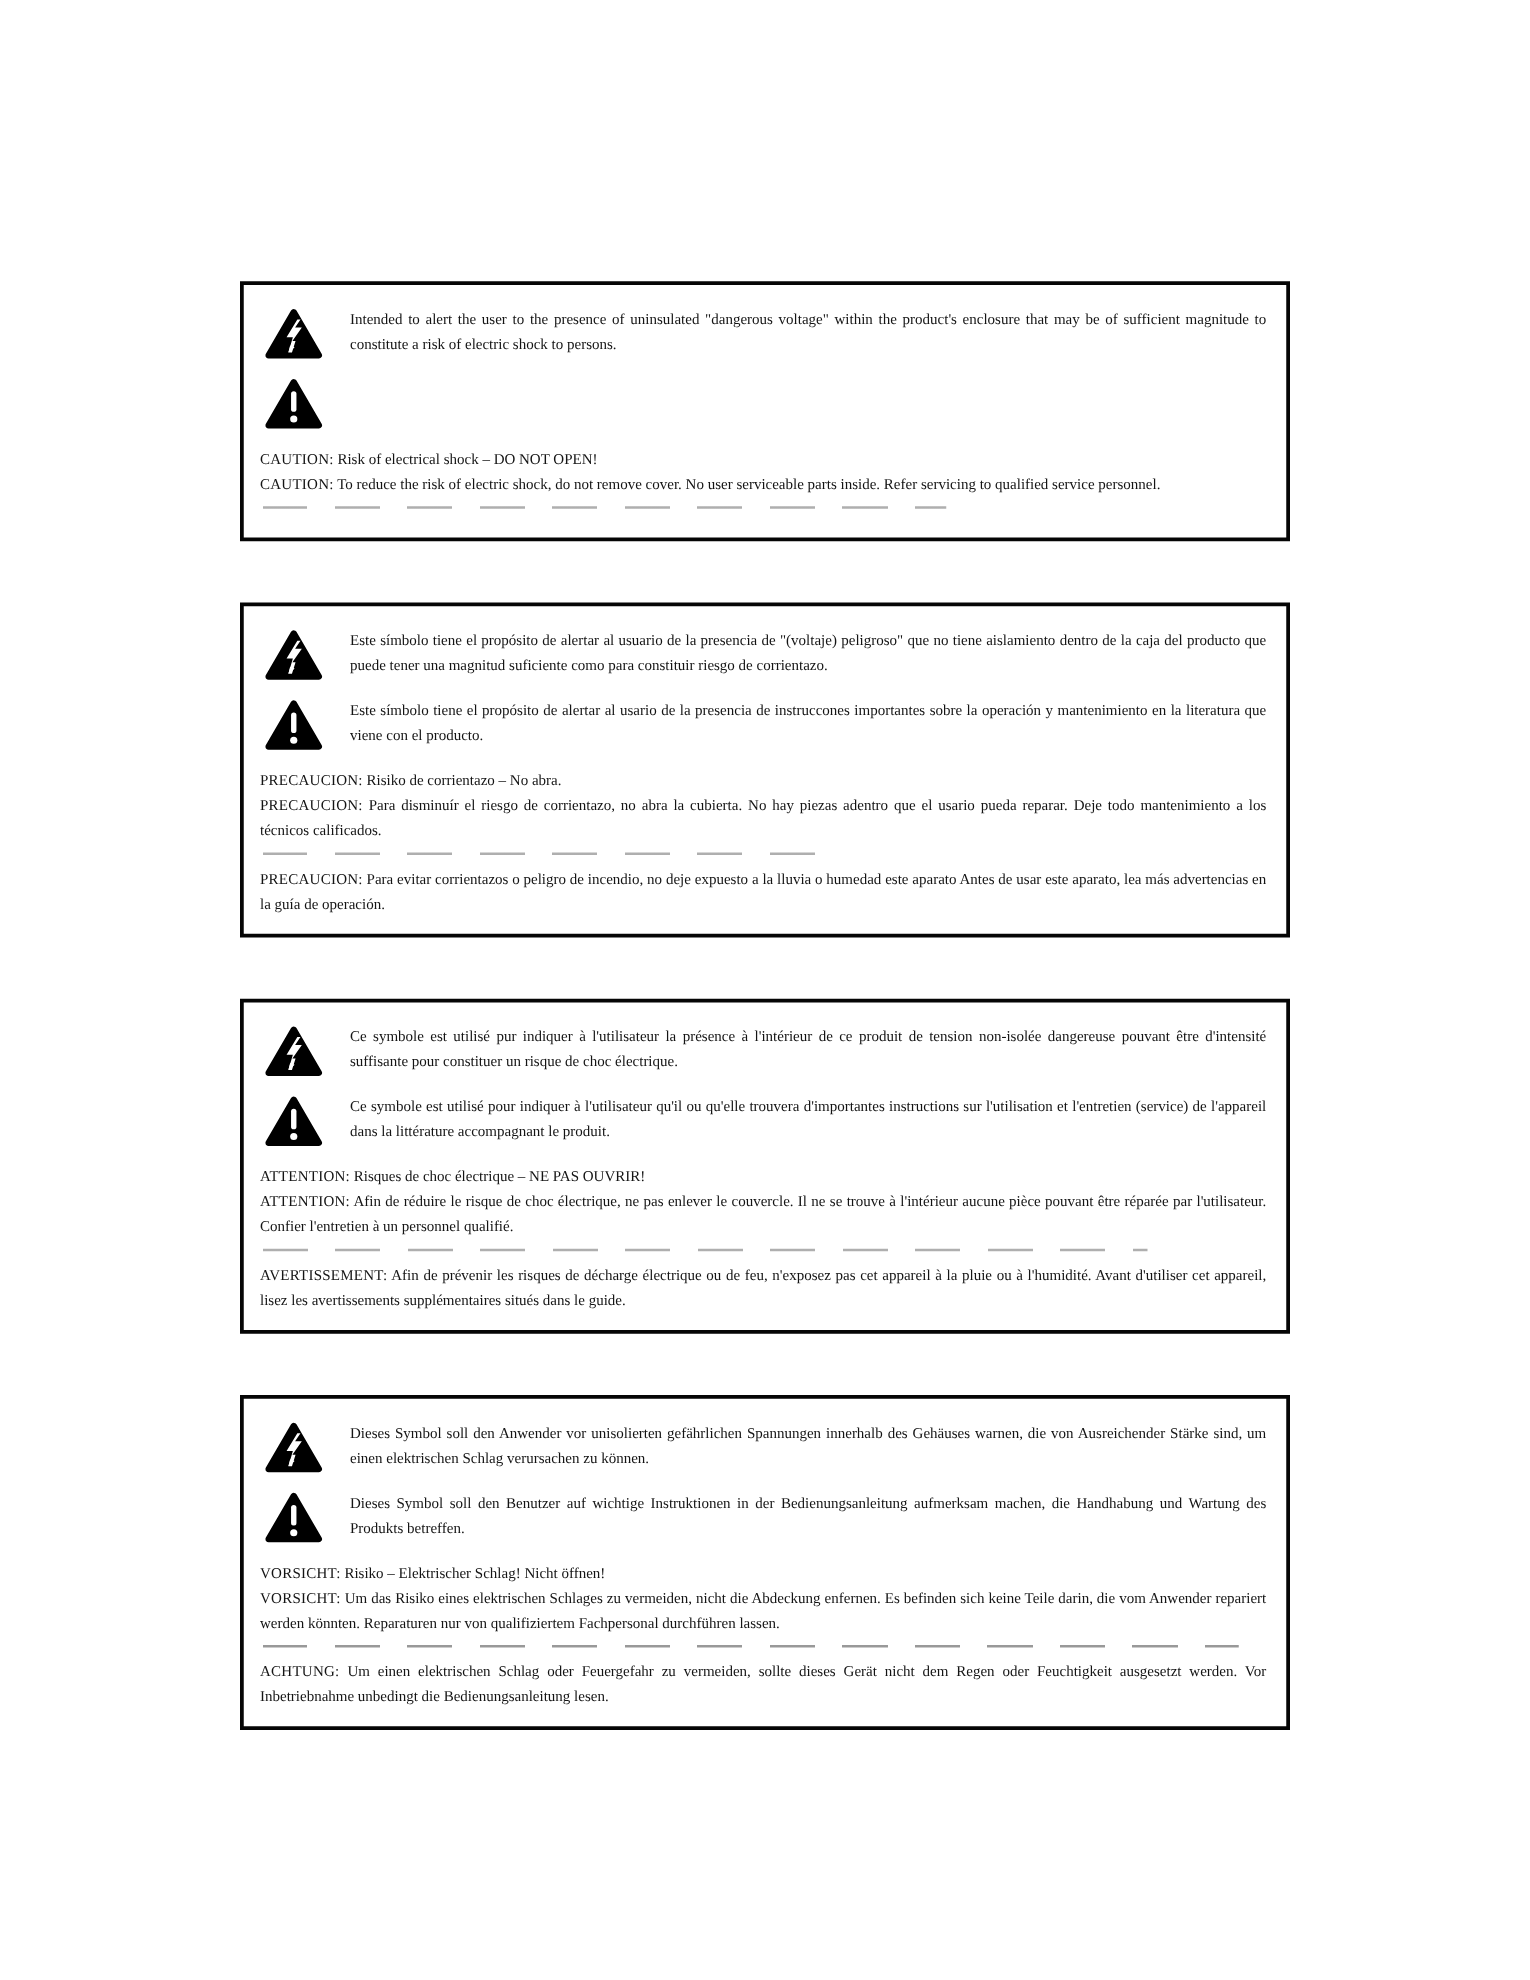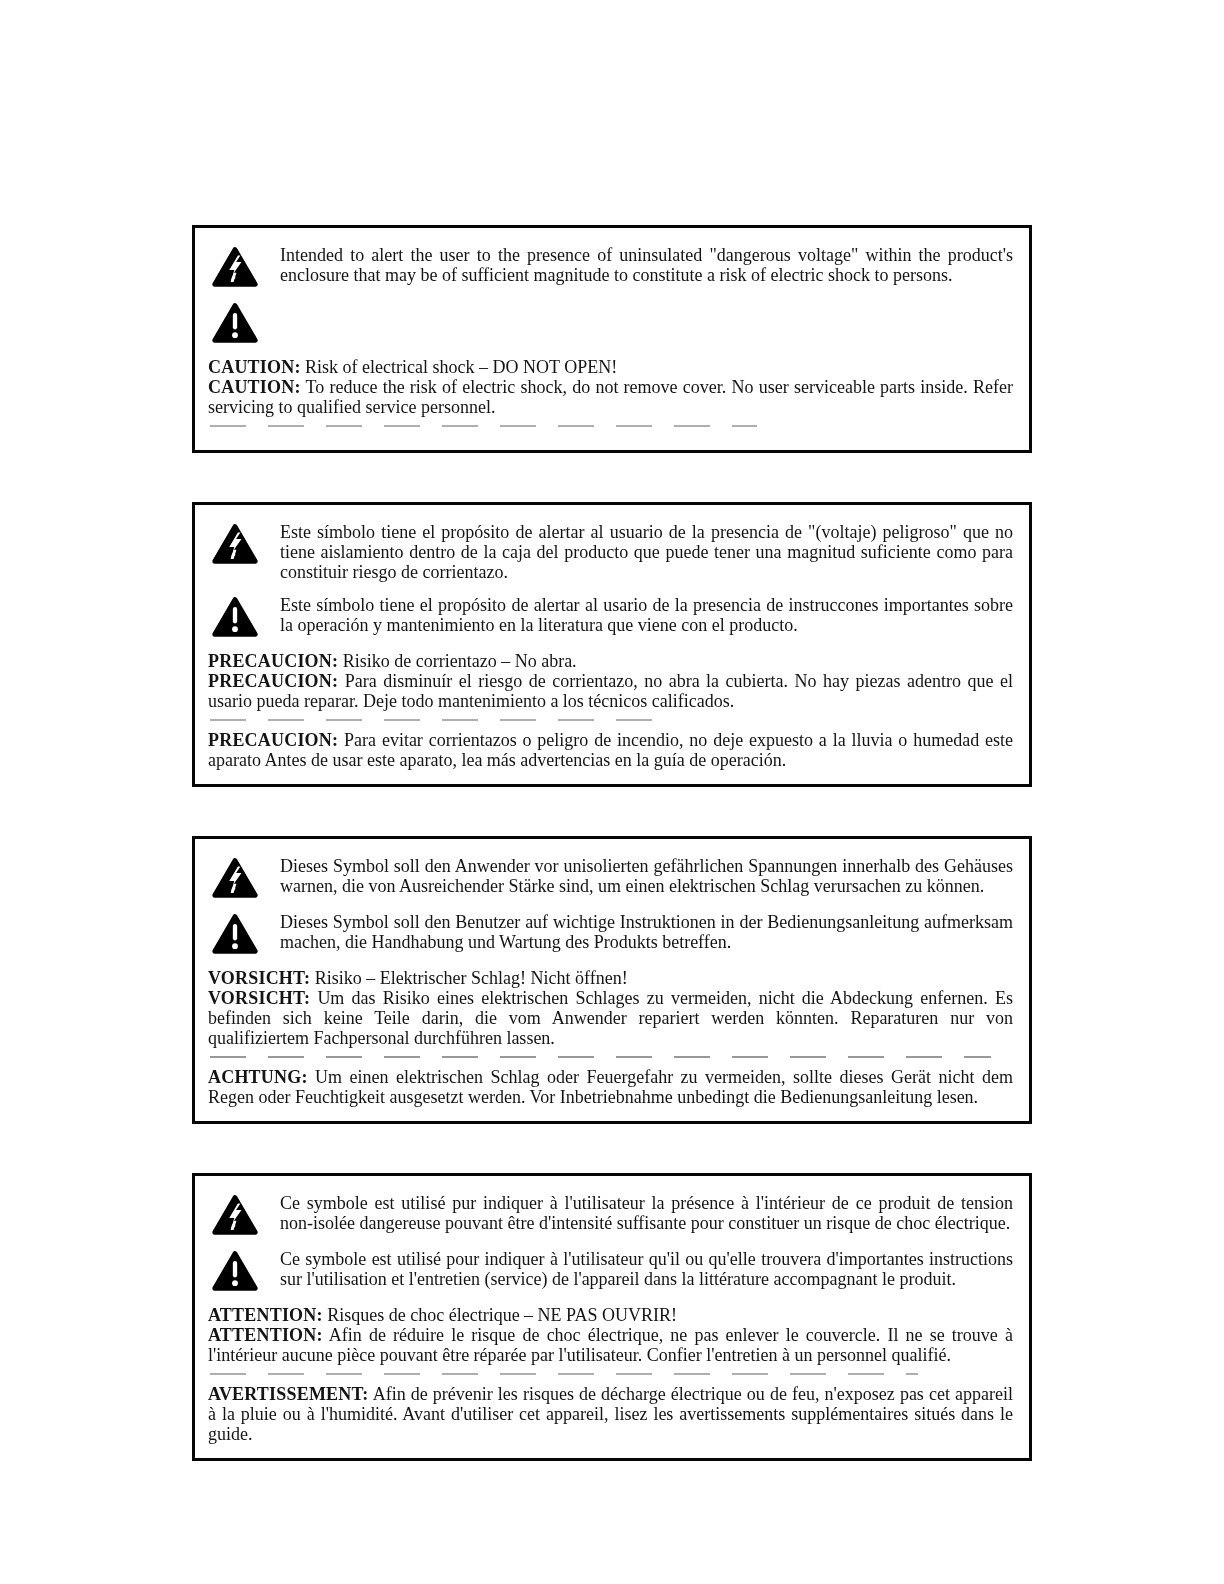--- a/index.html
+++ b/index.html
@@ -25,28 +25,28 @@
   }
   .sym-row {
     display:flex;
     align-items:flex-start;
     gap:21px;
     margin:5px 0 13px 0;
   }
   .sym-row .icon-cell { flex:0 0 47px; padding-left:4px; padding-top:1px; }
   .sym-row .icon-cell svg { display:block; }
   .txt, .body-p {
-    font-size:18px;
+    font-size:12px;
     line-height:20px;
     text-align:justify;
     margin:0;
   }
   .sym-row .txt { flex:1; }
   .cautions { margin-top:2px; }
-  .body-p b, .txt b { font-weight:bold; letter-spacing:0.2px; }
+  .body-p b, .txt b { font-weight:normal; letter-spacing:0.2px; }
   .divider {
     height:2px;
     margin:8px 0 9px 2px;
     background:repeating-linear-gradient(90deg,#6d6d6d 0 36px,transparent 36px 58px);
     opacity:0.55;
     width:68%;
   }
   .wbox.box-3 .divider { width:97%; opacity:0.7; }
   .wbox.box-1 .divider { width:56%; }
   .wbox.box-2 .divider { width:88%; }
@@ -113,20 +113,45 @@
         <p class="txt">Este símbolo tiene el propósito de alertar al usario de la presencia de instruccones importantes sobre la operación y mantenimiento en la literatura que viene con el producto.</p>
       </div>
       <div class="cautions">
         <p class="body-p"><b>PRECAUCION:</b> <span>Risiko de corrientazo – No abra.</span></p>
         <p class="body-p"><b>PRECAUCION:</b> <span>Para disminuír el riesgo de corrientazo, no abra la cubierta. No hay piezas adentro que el usario pueda reparar. Deje todo mantenimiento a los técnicos calificados.</span></p>
       </div>
       <div class="divider"></div>
       <p class="body-p"><b>PRECAUCION:</b> <span>Para evitar corrientazos o peligro de incendio, no deje expuesto a la lluvia o humedad este aparato Antes de usar este aparato, lea más advertencias en la guía de operación.</span></p>
     </div>
 
+    <div class="wbox box-2">
+      <div class="sym-row">
+        <span class="icon-cell">
+          <svg width="46" height="42" viewBox="0 0 64 58">
+              <use href="#tri-bolt"></use>
+            </svg>
+        </span>
+        <p class="txt">Ce symbole est utilisé pur indiquer à l'utilisateur la présence à l'intérieur de ce produit de tension non-isolée dangereuse pouvant être d'intensité suffisante pour constituer un risque de choc électrique.</p>
+      </div>
+      <div class="sym-row">
+        <span class="icon-cell">
+          <svg width="46" height="42" viewBox="0 0 64 58">
+              <use href="#tri-excl"></use>
+            </svg>
+        </span>
+        <p class="txt">Ce symbole est utilisé pour indiquer à l'utilisateur qu'il ou qu'elle trouvera d'importantes instructions sur l'utilisation et l'entretien (service) de l'appareil dans la littérature accompagnant le produit.</p>
+      </div>
+      <div class="cautions">
+        <p class="body-p"><b>ATTENTION:</b> <span>Risques de choc électrique – NE PAS OUVRIR!</span></p>
+        <p class="body-p"><b>ATTENTION:</b> <span>Afin de réduire le risque de choc électrique, ne pas enlever le couvercle. Il ne se trouve à l'intérieur aucune pièce pouvant être réparée par l'utilisateur. Confier l'entretien à un personnel qualifié.</span></p>
+      </div>
+      <div class="divider"></div>
+      <p class="body-p"><b>AVERTISSEMENT:</b> <span>Afin de prévenir les risques de décharge électrique ou de feu, n'exposez pas cet appareil à la pluie ou à l'humidité. Avant d'utiliser cet appareil, lisez les avertissements supplémentaires situés dans le guide.</span></p>
+    </div>
+
     <div class="wbox box-3">
       <div class="sym-row">
         <span class="icon-cell">
           <svg width="46" height="42" viewBox="0 0 64 58">
               <use href="#tri-bolt"></use>
             </svg>
         </span>
         <p class="txt">Dieses Symbol soll den Anwender vor unisolierten gefährlichen Spannungen innerhalb des Gehäuses warnen, die von Ausreichender Stärke sind, um einen elektrischen Schlag verursachen zu können.</p>
       </div>
       <div class="sym-row">
@@ -138,39 +163,14 @@
         <p class="txt">Dieses Symbol soll den Benutzer auf wichtige Instruktionen in der Bedienungsanleitung aufmerksam machen, die Handhabung und Wartung des Produkts betreffen.</p>
       </div>
       <div class="cautions">
         <p class="body-p"><b>VORSICHT:</b> <span>Risiko – Elektrischer Schlag! Nicht öffnen!</span></p>
         <p class="body-p"><b>VORSICHT:</b> <span>Um das Risiko eines elektrischen Schlages zu vermeiden, nicht die Abdeckung enfernen. Es befinden sich keine Teile darin, die vom Anwender repariert werden könnten. Reparaturen nur von qualifiziertem Fachpersonal durchführen lassen.</span></p>
       </div>
       <div class="divider"></div>
       <p class="body-p"><b>ACHTUNG:</b> <span>Um einen elektrischen Schlag oder Feuergefahr zu vermeiden, sollte dieses Gerät nicht dem Regen oder Feuchtigkeit ausgesetzt werden. Vor Inbetriebnahme unbedingt die Bedienungsanleitung lesen.</span></p>
     </div>
 
-    <div class="wbox box-2">
-      <div class="sym-row">
-        <span class="icon-cell">
-          <svg width="46" height="42" viewBox="0 0 64 58">
-              <use href="#tri-bolt"></use>
-            </svg>
-        </span>
-        <p class="txt">Ce symbole est utilisé pur indiquer à l'utilisateur la présence à l'intérieur de ce produit de tension non-isolée dangereuse pouvant être d'intensité suffisante pour constituer un risque de choc électrique.</p>
-      </div>
-      <div class="sym-row">
-        <span class="icon-cell">
-          <svg width="46" height="42" viewBox="0 0 64 58">
-              <use href="#tri-excl"></use>
-            </svg>
-        </span>
-        <p class="txt">Ce symbole est utilisé pour indiquer à l'utilisateur qu'il ou qu'elle trouvera d'importantes instructions sur l'utilisation et l'entretien (service) de l'appareil dans la littérature accompagnant le produit.</p>
-      </div>
-      <div class="cautions">
-        <p class="body-p"><b>ATTENTION:</b> <span>Risques de choc électrique – NE PAS OUVRIR!</span></p>
-        <p class="body-p"><b>ATTENTION:</b> <span>Afin de réduire le risque de choc électrique, ne pas enlever le couvercle. Il ne se trouve à l'intérieur aucune pièce pouvant être réparée par l'utilisateur. Confier l'entretien à un personnel qualifié.</span></p>
-      </div>
-      <div class="divider"></div>
-      <p class="body-p"><b>AVERTISSEMENT:</b> <span>Afin de prévenir les risques de décharge électrique ou de feu, n'exposez pas cet appareil à la pluie ou à l'humidité. Avant d'utiliser cet appareil, lisez les avertissements supplémentaires situés dans le guide.</span></p>
-    </div>
-
   </div>
 </div>
 
 </body></html>

